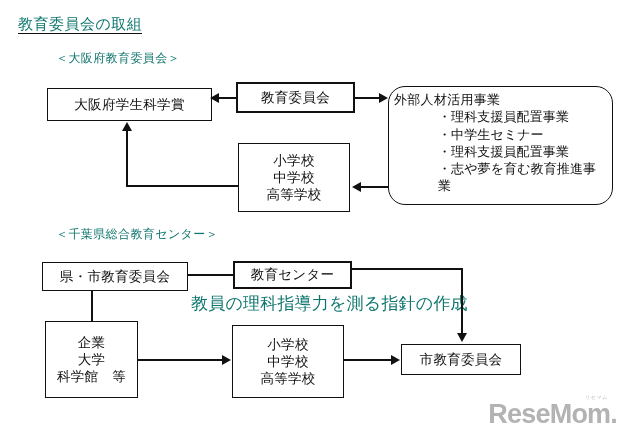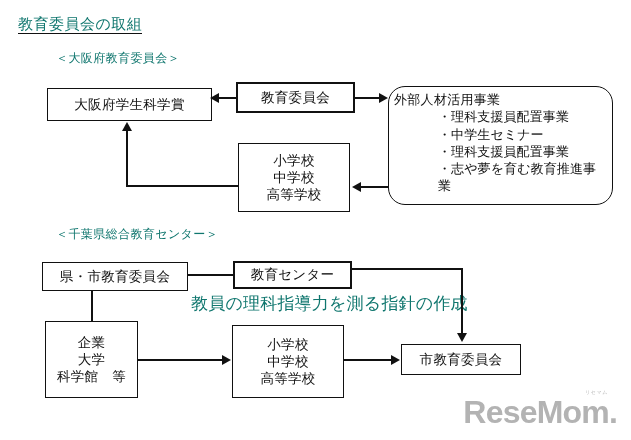--- a/index.html
+++ b/index.html
@@ -122,21 +122,21 @@
   .wm-kana {
     font-size: 5px;
     color: #b9b9b9;
     letter-spacing: 0.6px;
     margin-right: 9px;
     display: block;
     line-height: 1;
     margin-bottom: 1px;
   }
   .wm-main {
-    font-size: 32px;
+    font-size: 27px;
     font-weight: bold;
     color: #b3b3b3;
     letter-spacing: -0.8px;
     line-height: 1;
     display: block;
   }
 </style>
 </head>
 <body>
 

